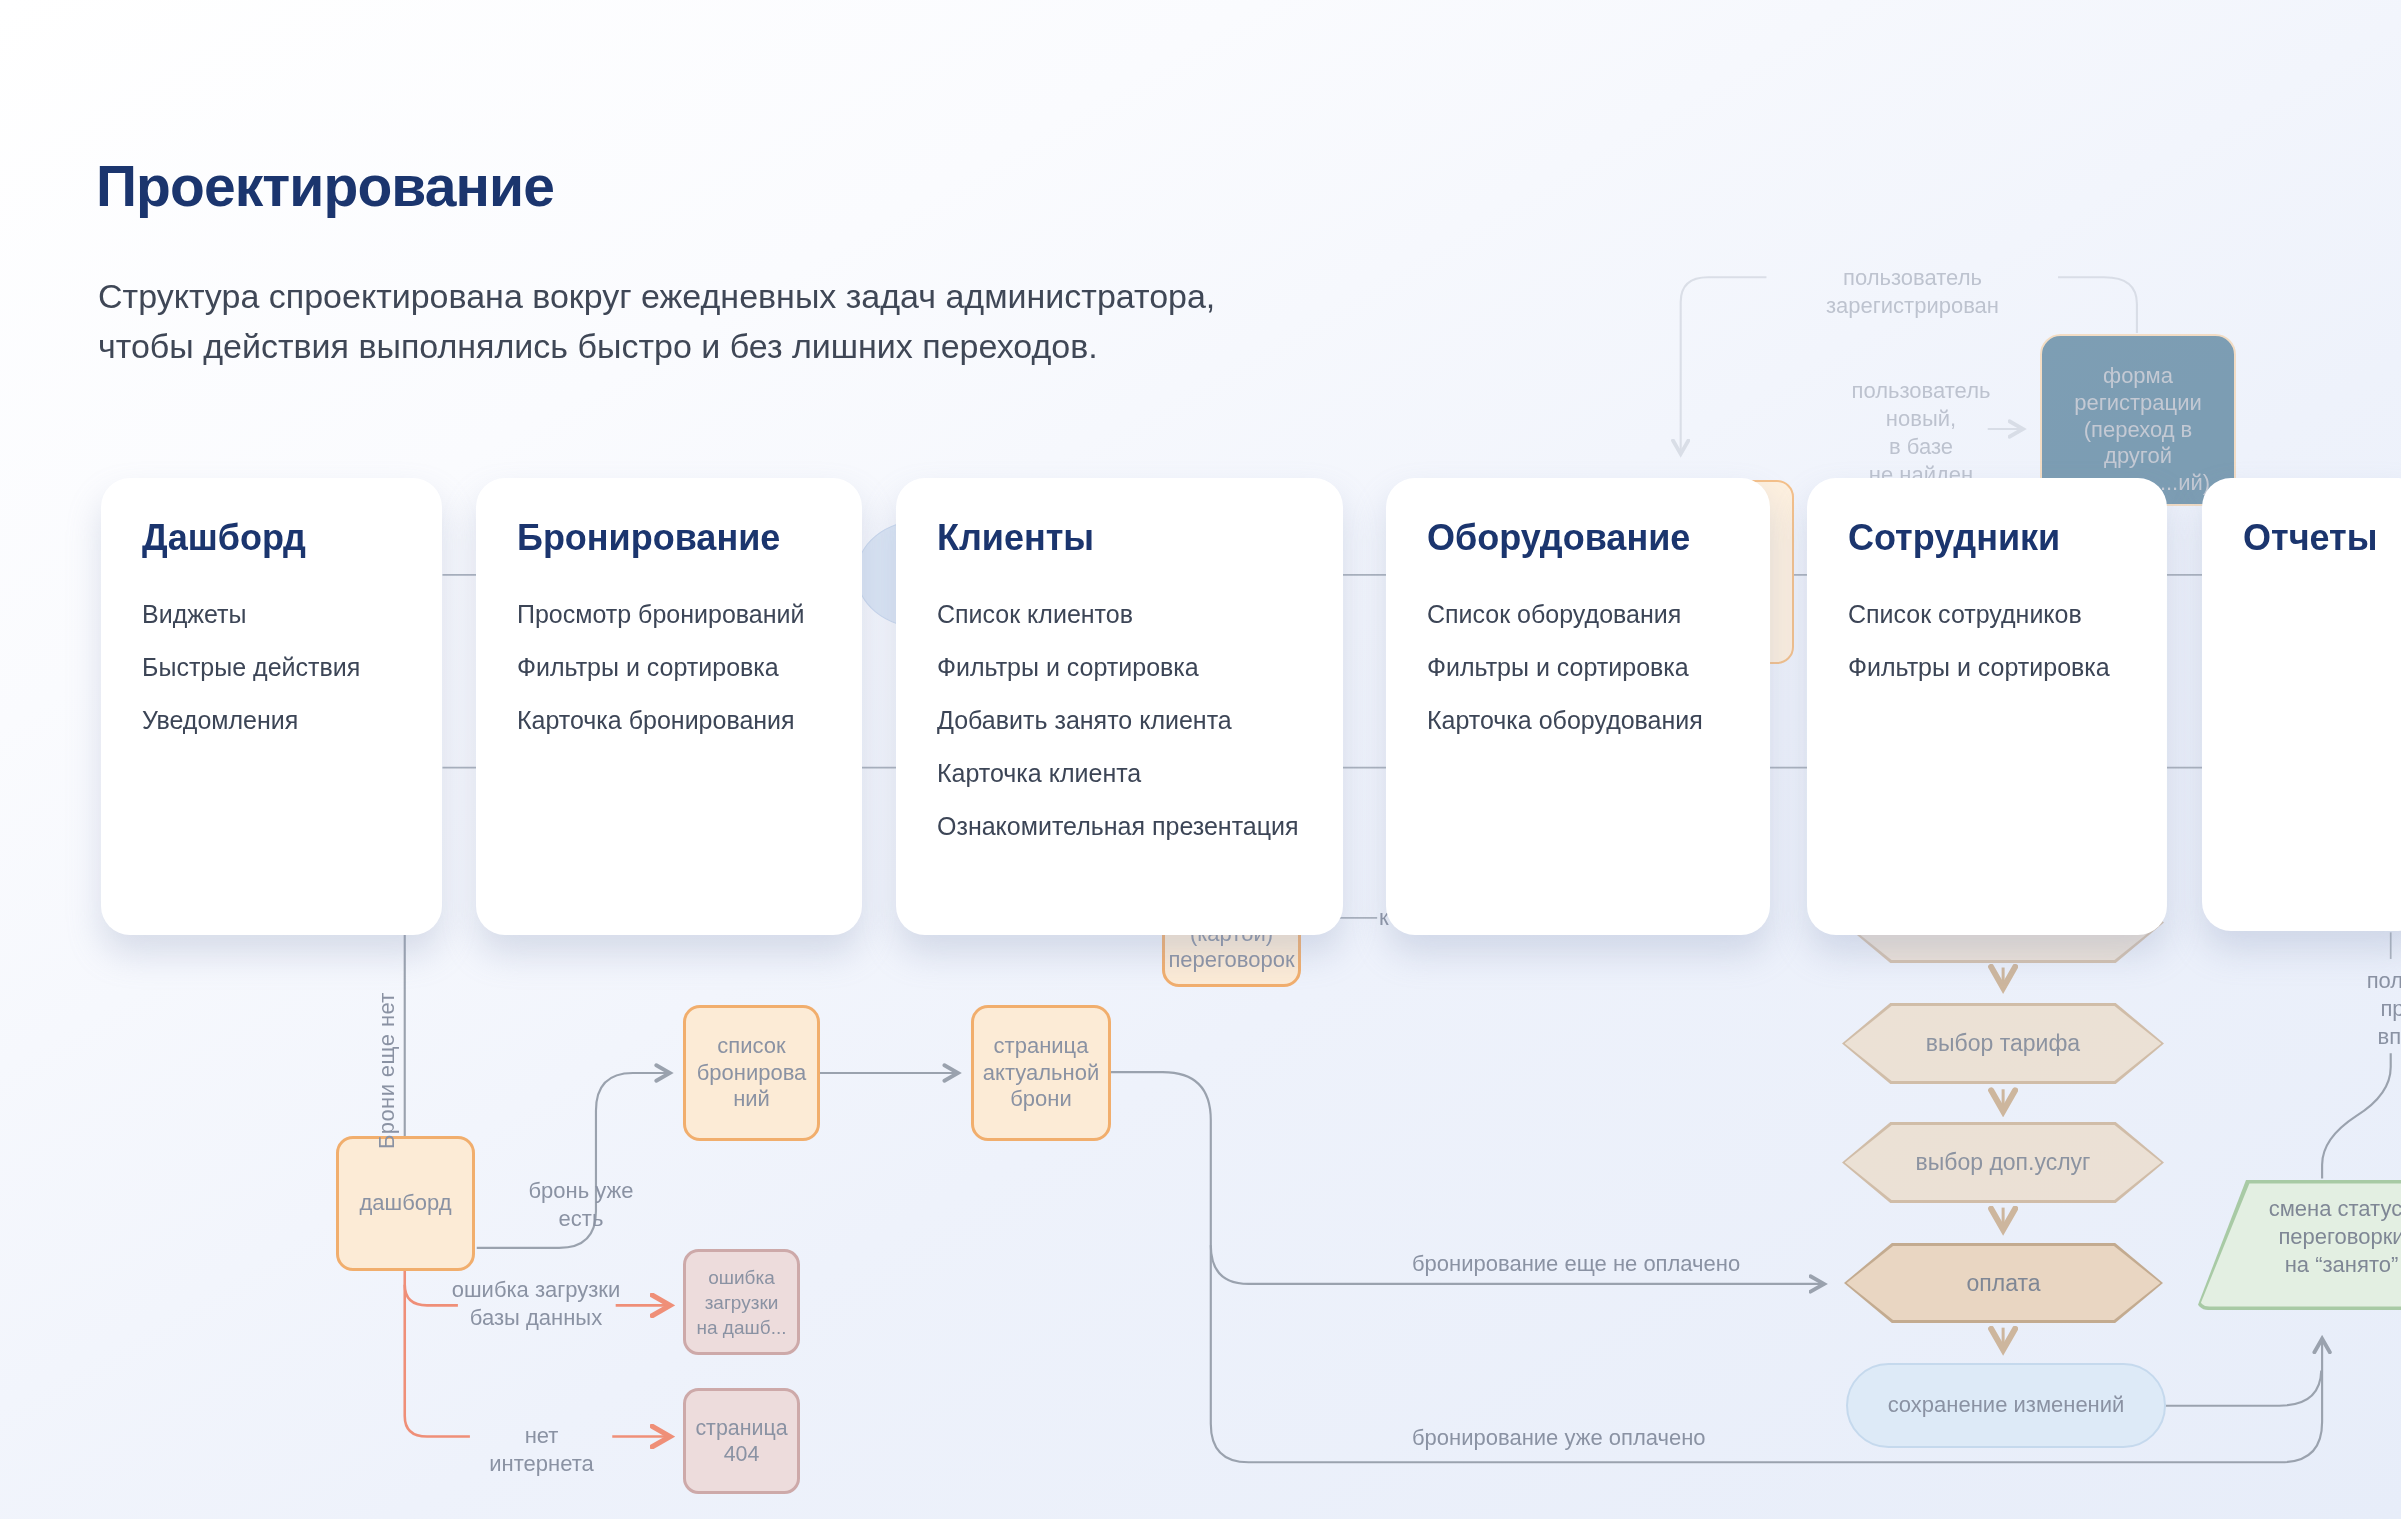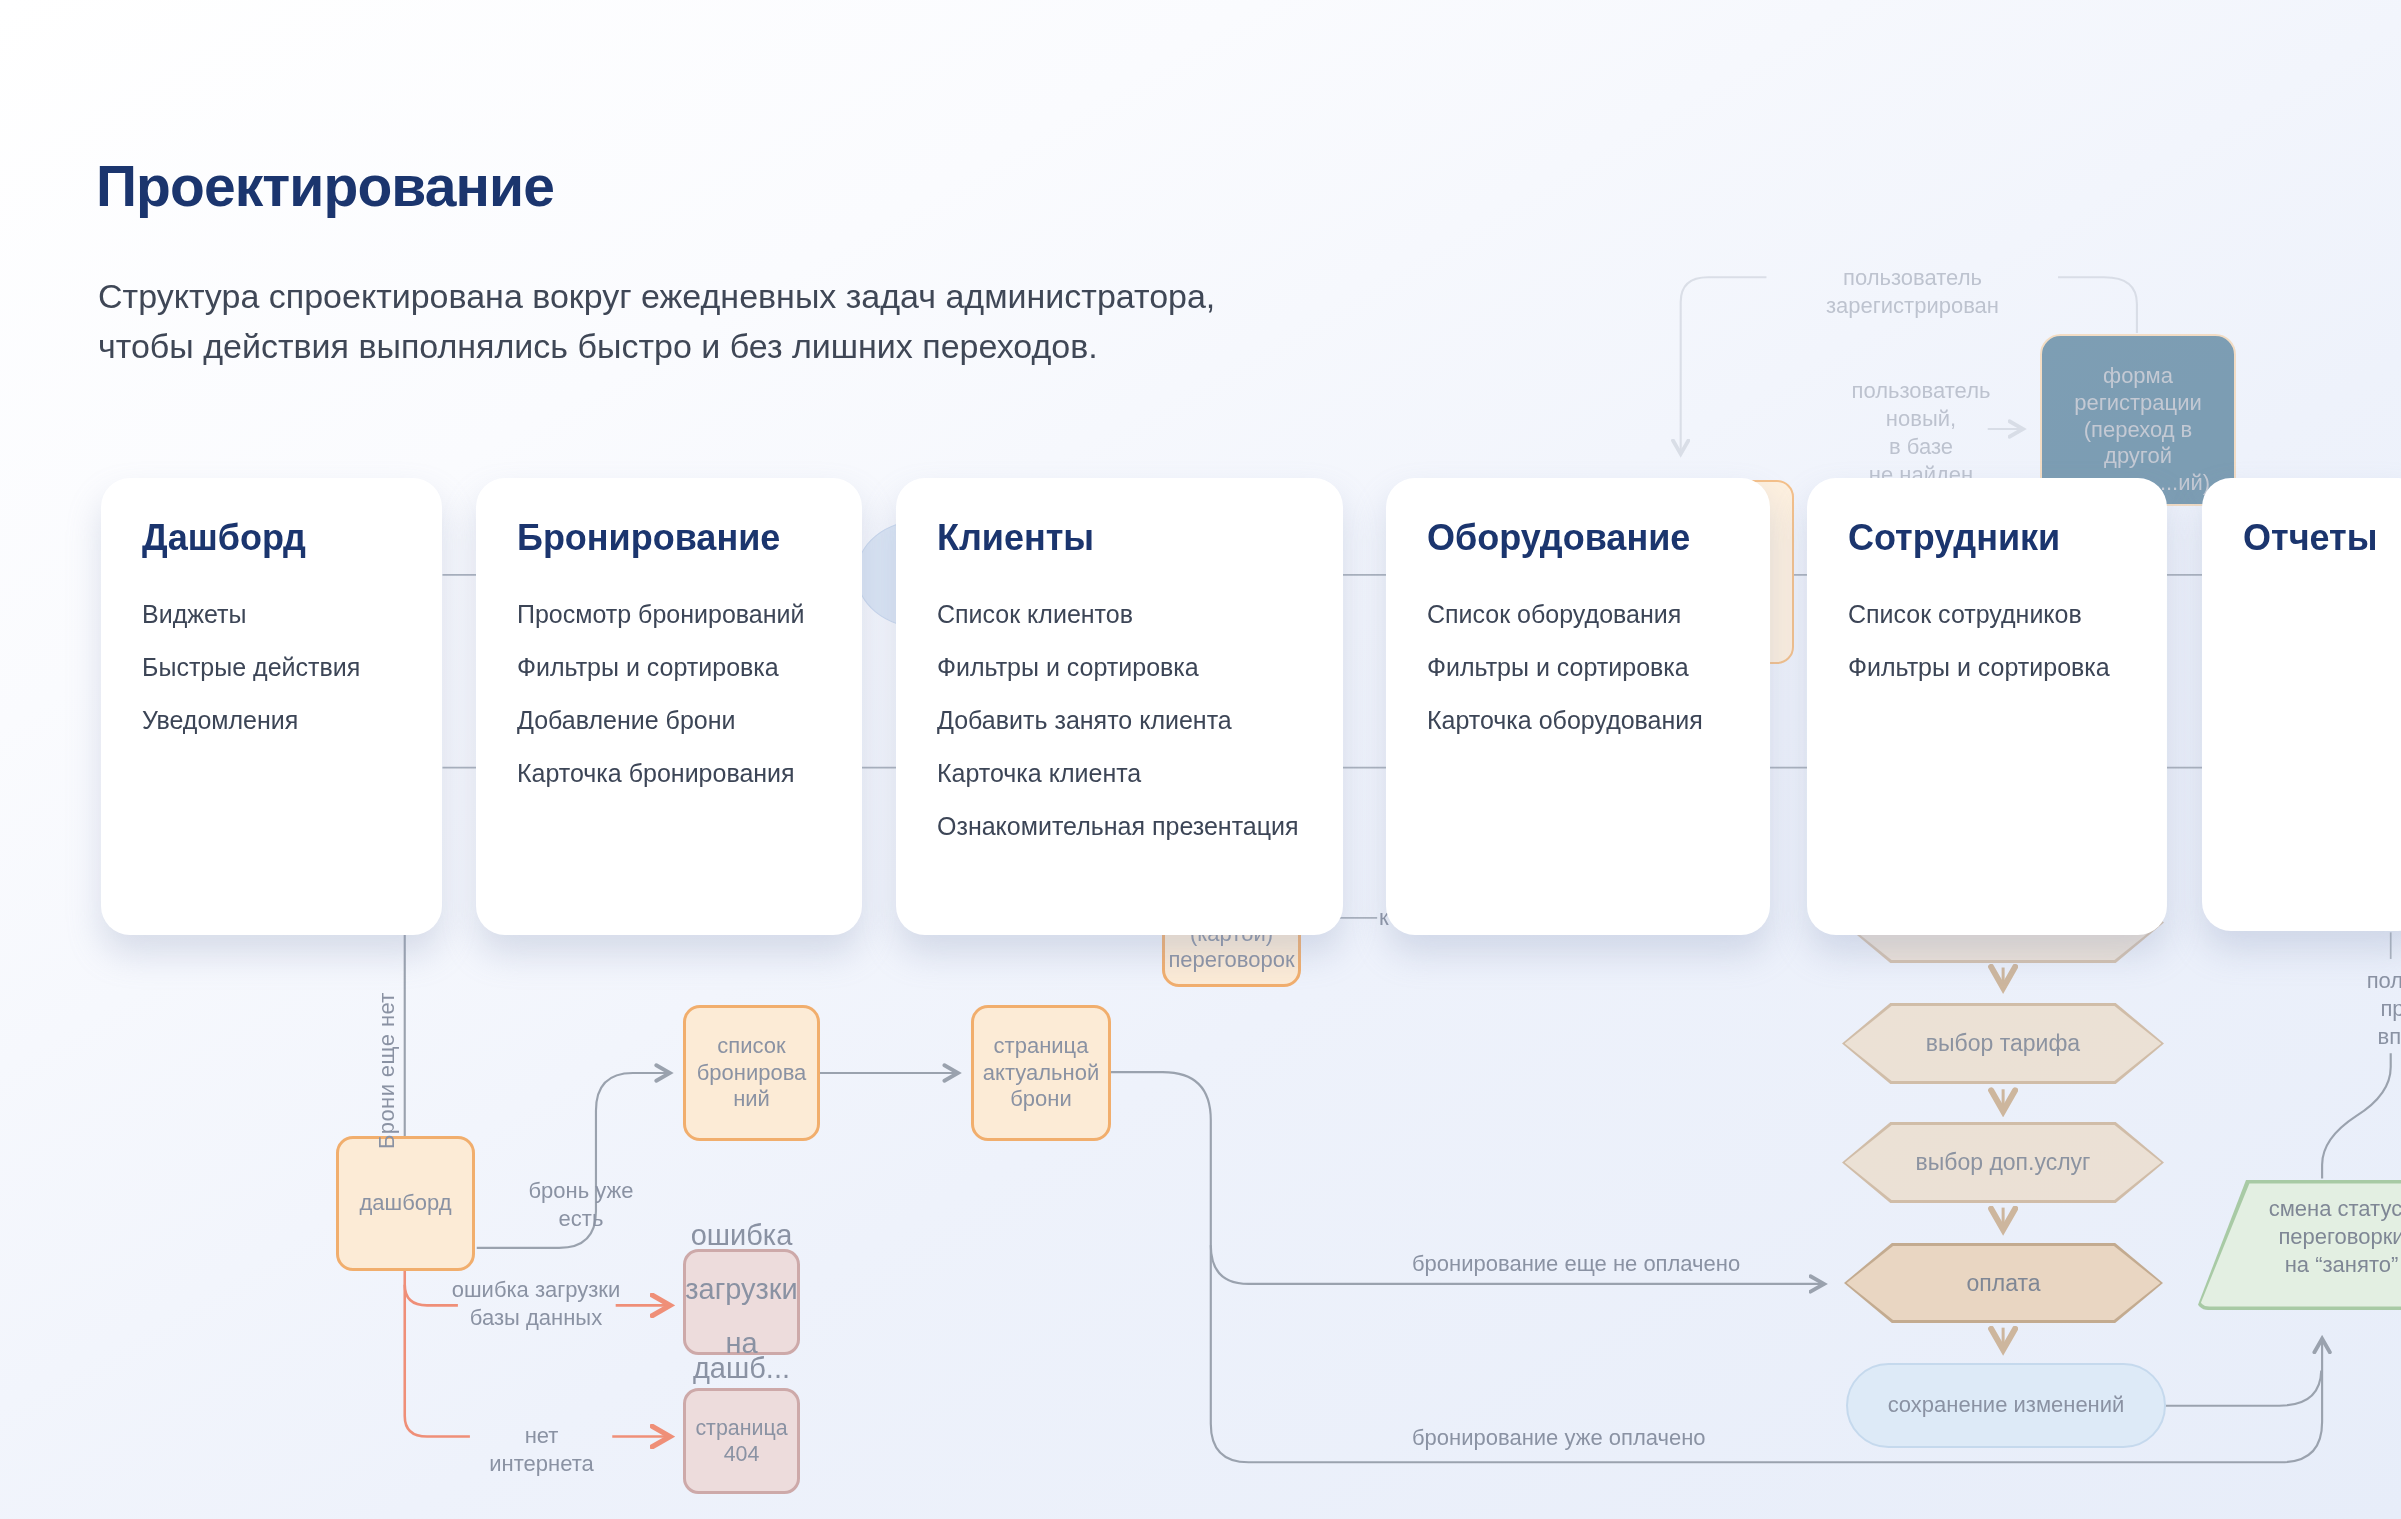--- a/index.html
+++ b/index.html
@@ -164,21 +164,21 @@
   <span>страница</span>
   <span>актуальной</span>
   <span>брони</span>
 </div>
 
 <div class="abs flow-label" style="left:450px;top:1276px;width:172px;">
   <span style="display:block">ошибка загрузки</span>
   <span style="display:block">базы данных</span>
 </div>
 
-<div class="flow-node pink" style="left:683px;top:1249px;width:117px;height:106px;font-size:29px;line-height:25px;gap:29px;">
+<div class="flow-node pink" style="left:683px;top:1249px;width:117px;height:106px;font-size:19px;line-height:25px;">
   <span>ошибка</span>
   <span>загрузки</span>
   <span>на дашб...</span>
 </div>
 
 <div class="abs flow-label" style="left:473px;top:1422px;width:137px;">нет интернета</div>
 
 <div class="flow-node pink" style="left:683px;top:1388px;width:117px;height:106px;font-size:21.4px;line-height:26px;">
   <span>страница</span>
   <span>404</span>
@@ -235,21 +235,20 @@
     <div class="card-item">Быстрые действия</div>
     <div class="card-item">Уведомления</div>
   </div>
 </div>
 
 <div class="card" style="left:476px;top:478px;width:386px;height:457px;">
   <div class="card-title">Бронирование</div>
   <div class="card-list">
     <div class="card-item">Просмотр бронирований</div>
     <div class="card-item">Фильтры и сортировка</div>
-    <div class="card-item">Добавление брони</div>
     <div class="card-item">Карточка бронирования</div>
   </div>
 </div>
 
 <div class="card" style="left:896px;top:478px;width:447px;height:457px;">
   <div class="card-title">Клиенты</div>
   <div class="card-list">
     <div class="card-item">Список клиентов</div>
     <div class="card-item">Фильтры и сортировка</div>
     <div class="card-item">Добавить занято клиента</div>

